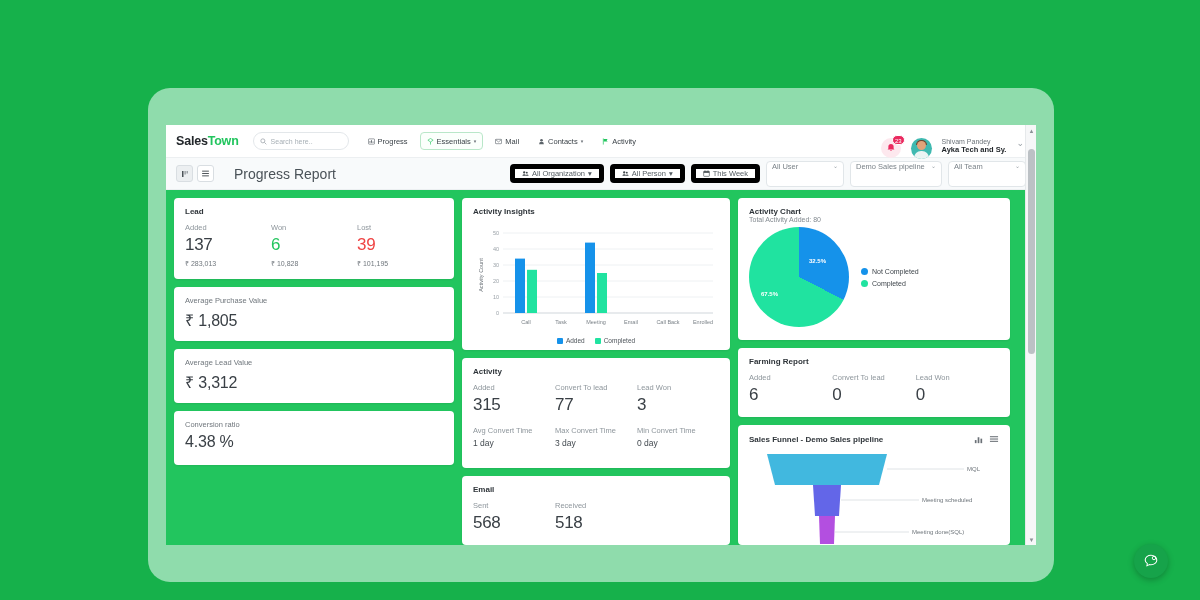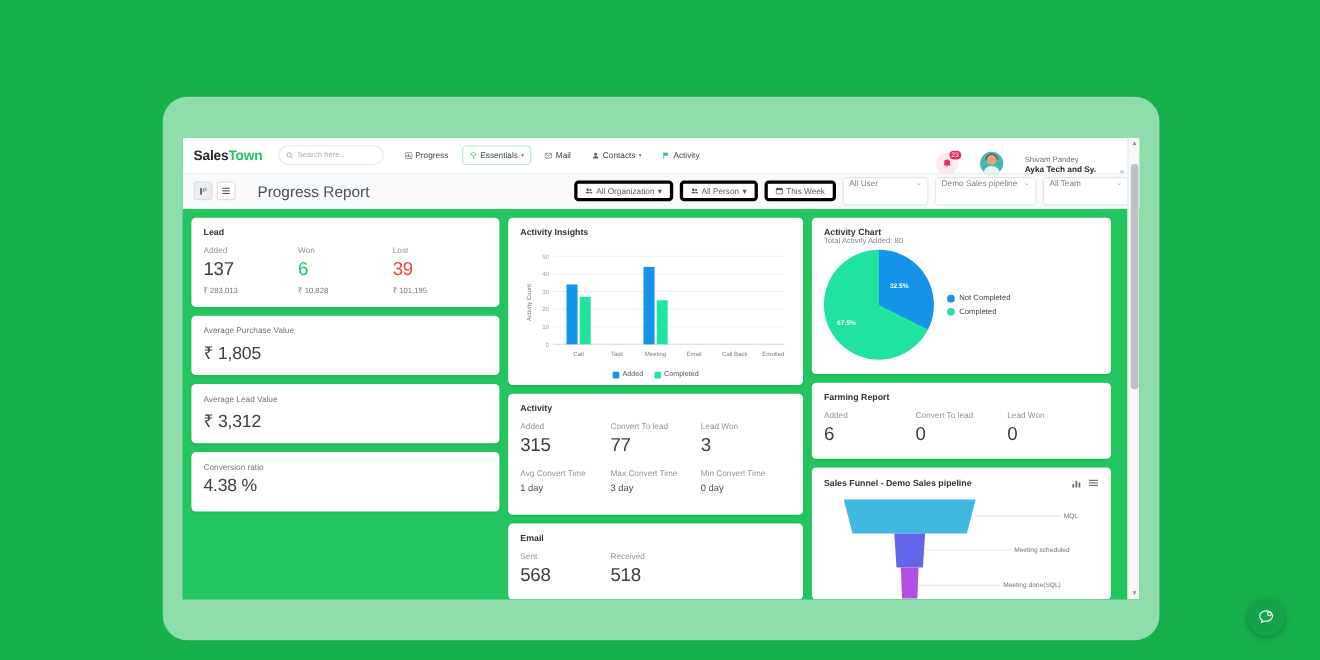--- a/index.html
+++ b/index.html
@@ -46,21 +46,21 @@
   .navitems { display: flex; align-items: center; gap: 5px; margin-left: 12px; }
   .navbtn {
     display: flex; align-items: center; gap: 3px;
     height: 18px; padding: 0 6px; border-radius: 4px;
     border: 1px solid transparent; font-size: 7.5px; color: #3c4349;
     white-space: nowrap; cursor: pointer;
   }
   .navbtn.active { border-color: #b9e7c9; background: #fbfffc; }
   .navbtn .caret { font-size: 5px; color: #6b7177; }
 
-  .navright { margin-left: auto; display: flex; align-items: flex-end; gap: 20px; padding-right: 2px; margin-top: 14px;}
+  .navright { margin-left: auto; display: flex; align-items: flex-start; gap: 10px; padding-right: 2px; margin-top: 14px;}
   .bellwrap { position: relative; width: 20px; height: 20px; border-radius: 50%;
     background: #fde8ee; display: flex; align-items: center; justify-content: center; cursor: pointer;}
   .badge {
     position: absolute; top: -3px; right: -4px; min-width: 12px; height: 10px;
     background: #ea2a5f; color: #fff; border-radius: 6px;
     font-size: 6px; line-height: 10px; text-align: center; padding: 0 2px;
     border: 1px solid #fff;
   }
   .avatar {
     width: 21px; height: 21px; border-radius: 50%;
@@ -83,21 +83,21 @@
   .vbtn {
     width: 17px; height: 17px; border: 1px solid #d9dee2; border-radius: 3px;
     background: #fff; display: flex; align-items: center; justify-content: center;
     cursor: pointer;
   }
   .vbtn.sel { background: #eceff1; }
   .pagetitle { font-size: 14px; color: #4a5258; margin-left: 14px; white-space: nowrap; }
   .fspacer { flex: 1; }
   .chipbtn {
     display: flex; align-items: center; gap: 3px; height: 19px;
-    padding: 0 7px; background: #fff; border: 3px solid #000000;
+    padding: 0 7px; background: #fff; border: 5px solid #000000;
     border-radius: 4px; font-size: 7.5px; color: #555d63; white-space: nowrap; cursor: pointer;
   }
   .selbox {
     height: 26px; width: 78px; background: #fff; border: 1px solid #e1e6e9;
     border-radius: 4px; font-size: 7.5px; color: #7b8389;
     display: flex; justify-content: space-between;
     padding: 0 5px; white-space: nowrap; cursor: pointer;
   }
   .selbox.wide { width: 92px; }
   .selbox .sc { font-size: 6px; color: #9aa1a7; }

